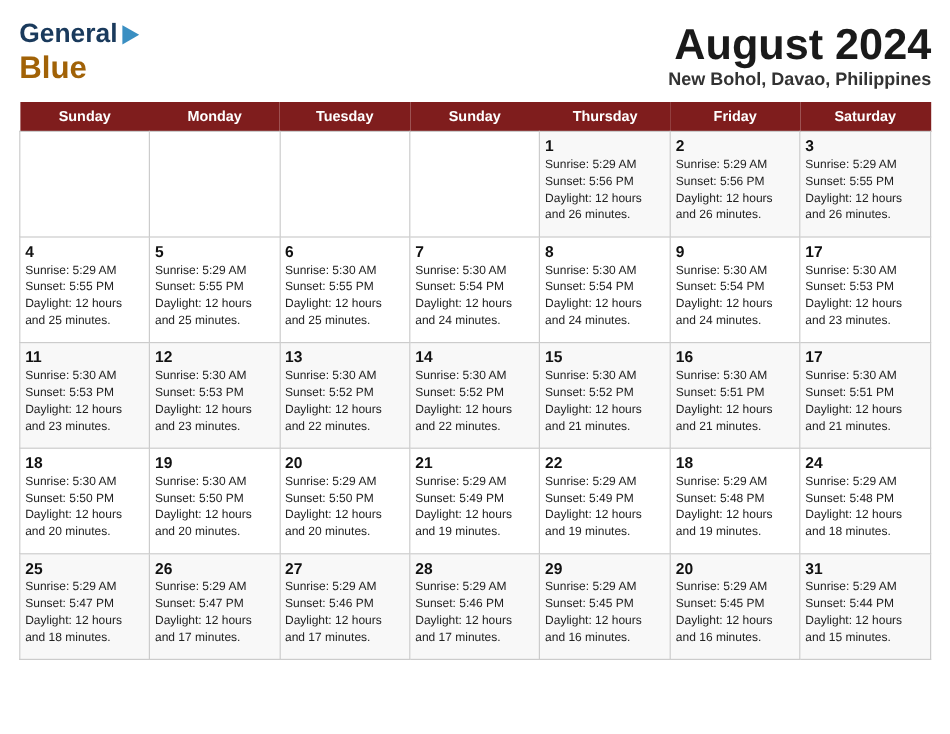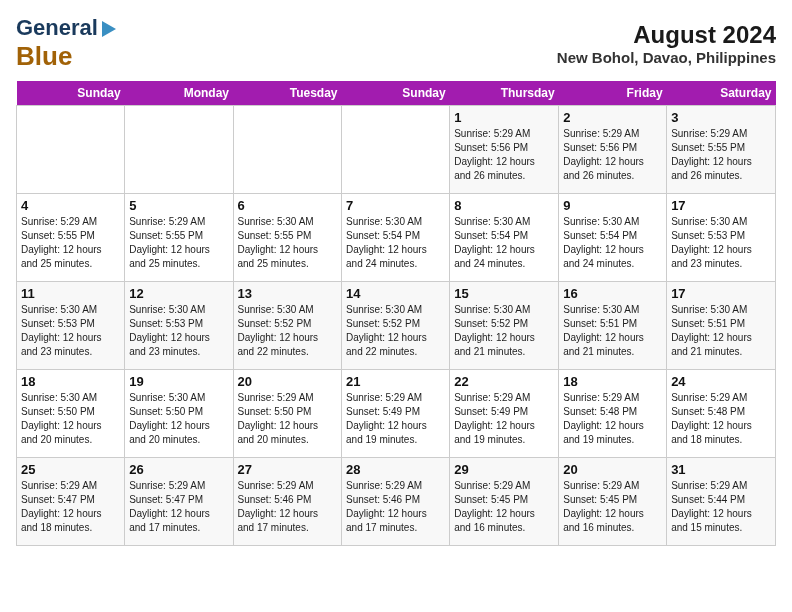--- a/index.html
+++ b/index.html
@@ -5,21 +5,21 @@
     * { box-sizing: border-box; margin: 0; padding: 0; }
     body {
       font-family: Arial, sans-serif;
       background: #fff;
       width: 792px;
       min-height: 612px;
       padding: 16px;
     }
     .header {
       display: flex;
-      align-items: center;
+      align-items: flex-start;
       justify-content: space-between;
       margin-bottom: 10px;
     }
     .logo {
       display: flex;
       flex-direction: column;
       align-items: flex-start;
     }
     .logo-text {
       font-size: 22px;
@@ -33,39 +33,39 @@
       border-top: 8px solid transparent;
       border-bottom: 8px solid transparent;
       border-left: 14px solid #3a8fc2;
       margin-left: 4px;
       vertical-align: middle;
     }
     .title-block {
       text-align: right;
     }
     .month-year {
-      font-size: 24px;
+      font-size: 36px;
       font-weight: bold;
       color: #1a1a1a;
     }
     .location {
       font-size: 15px;
       color: #333;
       font-weight: bold;
     }
     table {
       width: 100%;
       border-collapse: collapse;
       font-size: 10.5px;
     }
     thead tr th {
-      background: #a21caf;
+      background: #7f1d1d;
       color: #fff;
       padding: 5px 4px;
-      text-align: right;
+      text-align: center;
       font-weight: bold;
       font-size: 12px;
     }
     tbody tr td {
       border: 1px solid #ccc;
       vertical-align: top;
       padding: 4px 4px 4px 4px;
       width: 113px;
       height: 88px;
       background: #fff;

